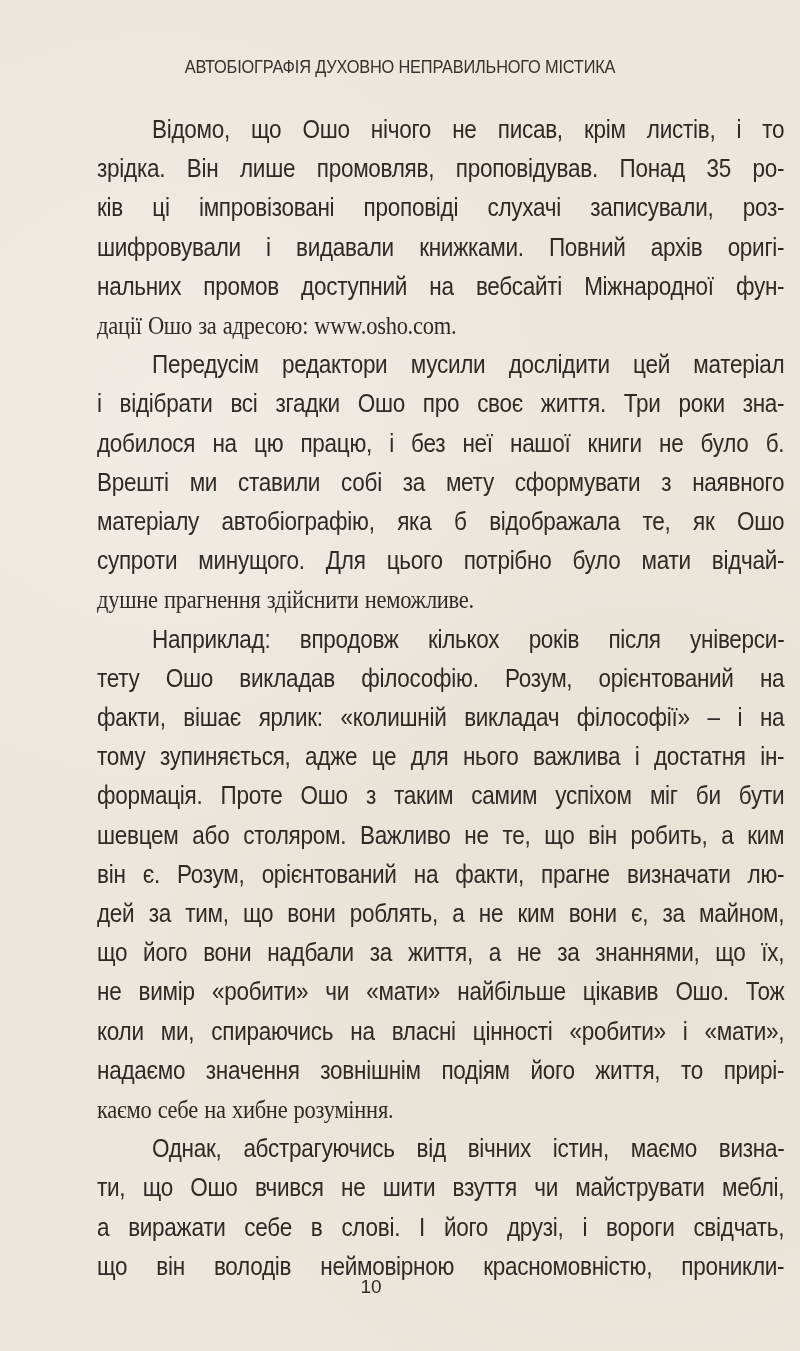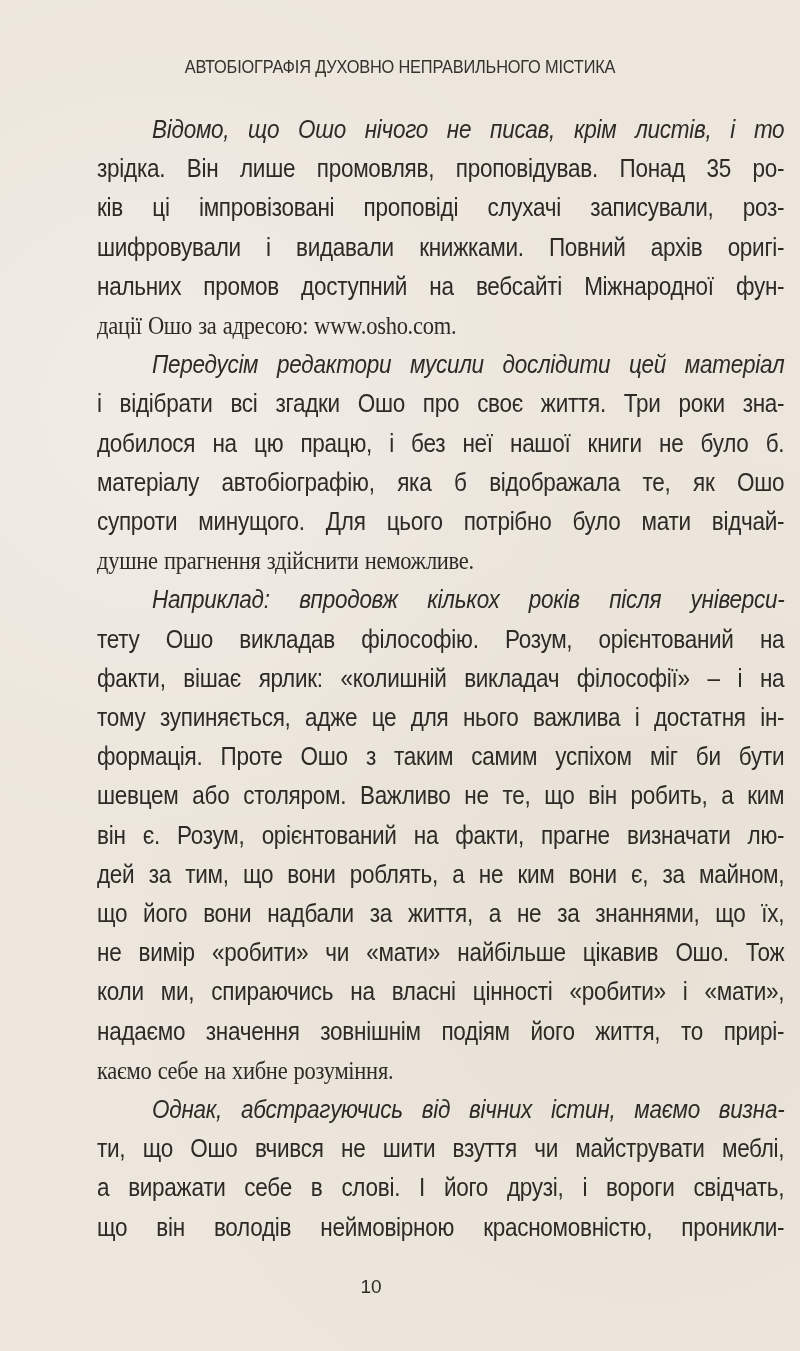--- a/index.html
+++ b/index.html
@@ -23,21 +23,21 @@
   }
   .body-text {
     position: absolute; top: 110px; left: 97px; width: 688px;
     font-size: 25px; line-height: 39.2px;
     text-align: justify;
     letter-spacing: -0.3px;
     word-spacing: 1px;
   }
   .line { display: block; text-align: justify; text-align-last: justify; white-space: nowrap; }
   .line.last { text-align-last: left; font-family: Liberation Serif, serif; }
-  .line.indent { padding-left: 55px; font-style: italic; }
+  .line.indent { padding-left: 55px; }
   .page-number {
     position: absolute; top: 1276px; left: 0; width: 742px;
     text-align: center; font-size: 19px; color: #2e2b27;
   }
   .line-inner { display: inline-block; transform: scaleX(0.9); transform-origin: left center; width: 111%; text-align: justify; text-align-last: justify; }
   .line.last .line-inner { text-align-last: left; }
 </style>
 </head>
 <body>
 
@@ -50,20 +50,21 @@
       <span class="line"><span class="line-inner">зрідка. Він лише промовляв, проповідував. Понад 35 ро-</span></span>
       <span class="line"><span class="line-inner">ків ці імпровізовані проповіді слухачі записували, роз-</span></span>
       <span class="line"><span class="line-inner">шифровували і видавали книжками. Повний архів оригі-</span></span>
       <span class="line"><span class="line-inner">нальних промов доступний на вебсайті Міжнародної фун-</span></span>
       <span class="line last"><span class="line-inner">дації Ошо за адресою: www.osho.com.</span></span>
     </div>
     <div>
       <span class="line indent"><span class="line-inner">Передусім редактори мусили дослідити цей матеріал</span></span>
       <span class="line"><span class="line-inner">і відібрати всі згадки Ошо про своє життя. Три роки зна-</span></span>
       <span class="line"><span class="line-inner">добилося на цю працю, і без неї нашої книги не було б.</span></span>
+      <span class="line"><span class="line-inner">Врешті ми ставили собі за мету сформувати з наявного</span></span>
       <span class="line"><span class="line-inner">матеріалу автобіографію, яка б відображала те, як Ошо</span></span>
       <span class="line"><span class="line-inner">супроти минущого. Для цього потрібно було мати відчай-</span></span>
       <span class="line last"><span class="line-inner">душне прагнення здійснити неможливе.</span></span>
     </div>
     <div>
       <span class="line indent"><span class="line-inner">Наприклад: впродовж кількох років після універси-</span></span>
       <span class="line"><span class="line-inner">тету Ошо викладав філософію. Розум, орієнтований на</span></span>
       <span class="line"><span class="line-inner">факти, вішає ярлик: «колишній викладач філософії» – і на</span></span>
       <span class="line"><span class="line-inner">тому зупиняється, адже це для нього важлива і достатня ін-</span></span>
       <span class="line"><span class="line-inner">формація. Проте Ошо з таким самим успіхом міг би бути</span></span>

